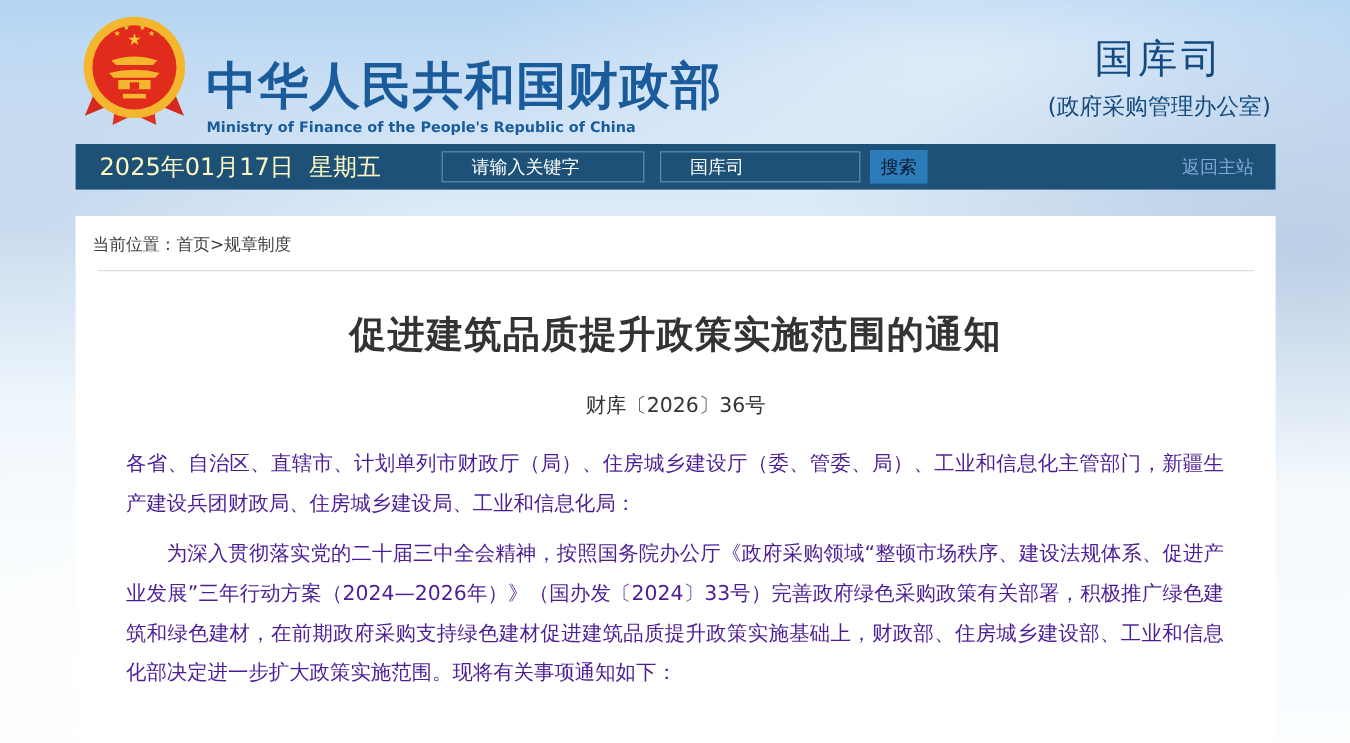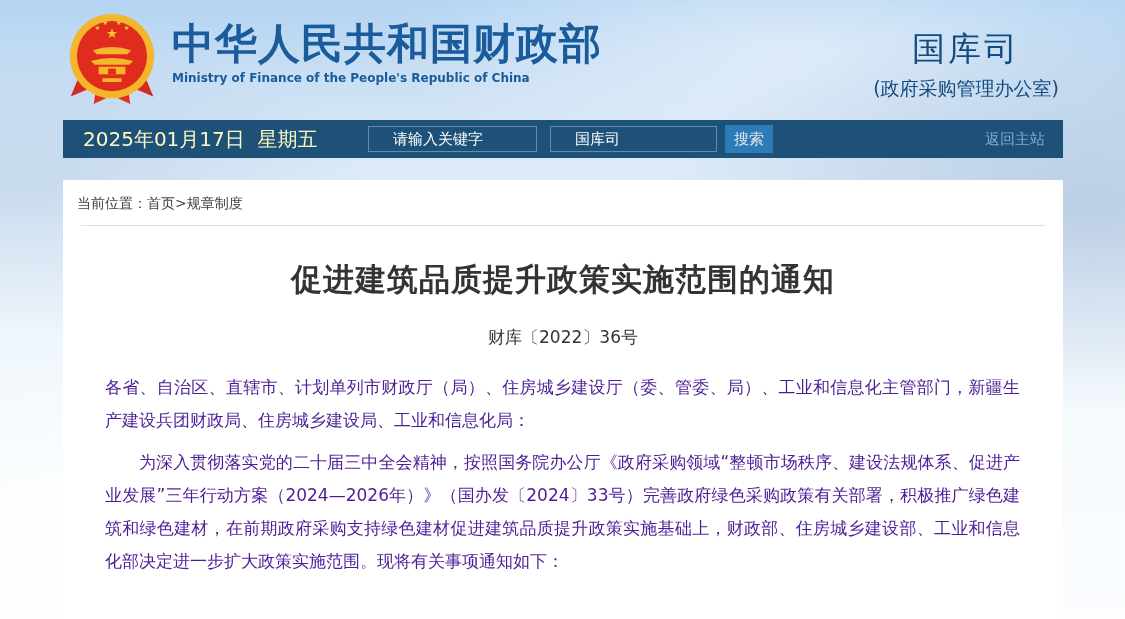--- a/index.html
+++ b/index.html
@@ -13,40 +13,40 @@
       radial-gradient(45% 35% at 2% 30%, rgba(148,178,214,0.32), rgba(148,178,214,0) 70%),
       radial-gradient(60% 40% at 14% 88%, rgba(255,255,255,0.85), rgba(255,255,255,0) 70%),
       radial-gradient(50% 30% at 70% 8%, rgba(255,255,255,0.45), rgba(255,255,255,0) 70%),
       linear-gradient(180deg, #b4d4f2 0%, #cfe2f5 16%, #e7f1fa 36%, #f5fafd 68%, #fbfdff 100%);
   }
 
   
   .site-header { position: absolute; top: 0; left: 0; width: 100%; height: 118px; }
   .emblem { position: absolute; left: 64px; top: 11px; width: 96px; height: 96px; }
   .brand { position: absolute; left: 172px; top: 20px; }
-  .brand-cn { font-size: 42px; font-weight: bold; color: #1a5b9c; letter-spacing: 1px; line-height: 48px; }
+  .brand-cn { font-size: 42px; font-weight: bold; color: #1a5b9c; letter-spacing: 1px; line-height: 48px; margin-top: 28px; }
   .brand-en { font-size: 12px; font-weight: bold; color: #1a5b9c; margin-top: 3px; }
   .dept { position: absolute; right: 66px; top: 30px; text-align: center; color: #134a80; }
   .dept-name { font-size: 33px; letter-spacing: 3px; line-height: 38px; }
   .dept-sub { font-size: 19px; margin-top: 8px; }
 
   
   .topbar { position: absolute; left: 63px; top: 120px; width: 1000px; height: 38px; background: #1d5178; }
   .date { position: absolute; left: 20px; top: 0; line-height: 38px; color: #fef9c3; font-size: 20px; white-space: pre; }
   .tb-input {
     position: absolute; top: 6px; height: 26px; background: transparent;
     border: 1px solid #5f8cb0; color: #ffffff; font-size: 15px; padding: 0 24px;
     font-family: inherit; outline: none;
   }
   .tb-input::placeholder { color: #ffffff; opacity: 1; }
   .kw { left: 305px; width: 169px; }
   .dept-filter { left: 487px; width: 167px; }
   .search-btn {
     position: absolute; left: 662px; top: 5px; width: 48px; height: 28px;
-    background: #2c7cba; color: #e5e5e5; border: none; font-size: 15px;
+    background: #2c7cba; color: #0f172a; border: none; font-size: 15px;
     font-family: inherit; cursor: pointer;
   }
   .back-link { position: absolute; right: 18px; top: 0; line-height: 38px; color: #7ea9d4; font-size: 15px; text-decoration: none; cursor: pointer; }
 
   
   .card { position: absolute; left: 63px; top: 180px; width: 1000px; height: 439px; background: #ffffff; }
   .breadcrumb { padding: 15px 20px 12px 14px; font-size: 14px; color: #3f3f3f; }
   .breadcrumb a { color: #3f3f3f; text-decoration: none; cursor: pointer; }
   .divider { border: none; border-top: 1px solid #dedede; margin: 0 18px; }
   .doc-title { margin-top: 28px; text-align: center; font-size: 31px; color: #333333; font-weight: bold; line-height: 50px; letter-spacing: 1px; }
@@ -100,18 +100,18 @@
   </div>
 
   <main class="card">
     <div class="breadcrumb">
       <span>当前位置：</span><a>首页</a><span>&gt;</span><a>规章制度</a>
     </div>
     <hr class="divider">
     <h1 class="doc-title">
       <span class="line">促进建筑品质提升政策实施范围的通知</span>
     </h1>
-    <div class="doc-number">财库〔2022〕36号</div>
+    <div class="doc-number">财库〔2026〕36号</div>
     <p class="para para-first">各省、自治区、直辖市、计划单列市财政厅（局）、住房城乡建设厅（委、管委、局）、工业和信息化主管部门，新疆生产建设兵团财政局、住房城乡建设局、工业和信息化局：</p>
     <p class="para para-indent">为深入贯彻落实党的二十届三中全会精神，按照国务院办公厅《政府采购领域“整顿市场秩序、建设法规体系、促进产业发展”三年行动方案（2024—2026年）》（国办发〔2024〕33号）完善政府绿色采购政策有关部署，积极推广绿色建筑和绿色建材，在前期政府采购支持绿色建材促进建筑品质提升政策实施基础上，财政部、住房城乡建设部、工业和信息化部决定进一步扩大政策实施范围。现将有关事项通知如下：</p>
   </main>
 
 </div>
 
 </body></html>

